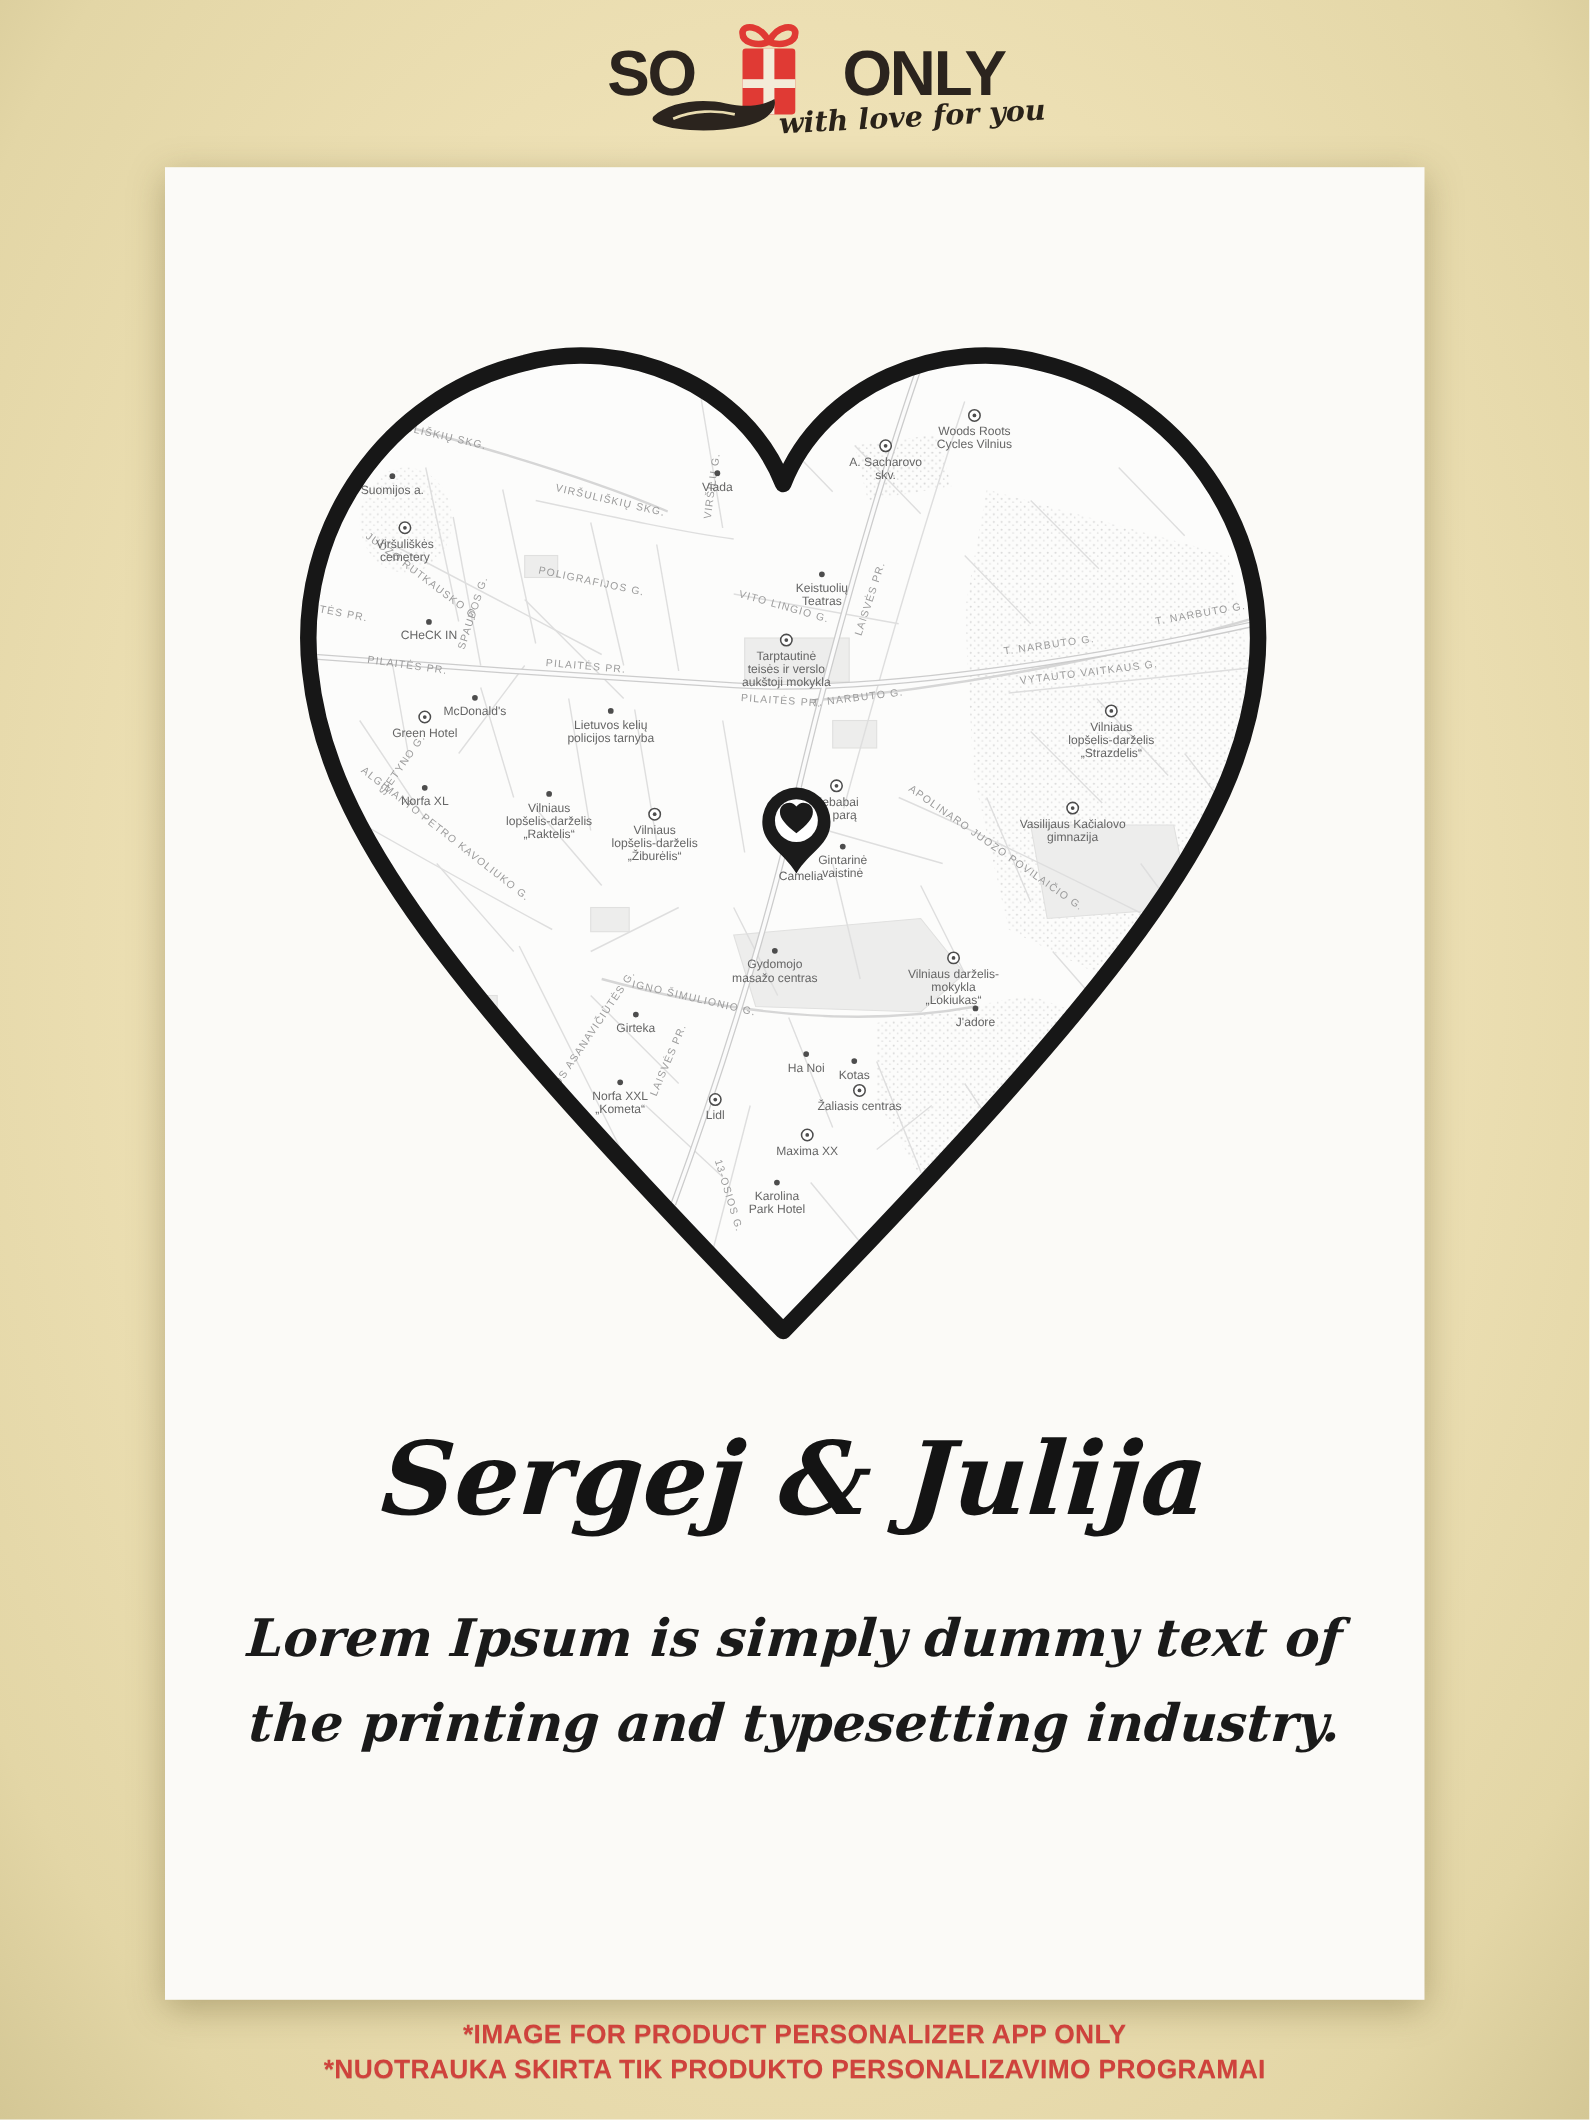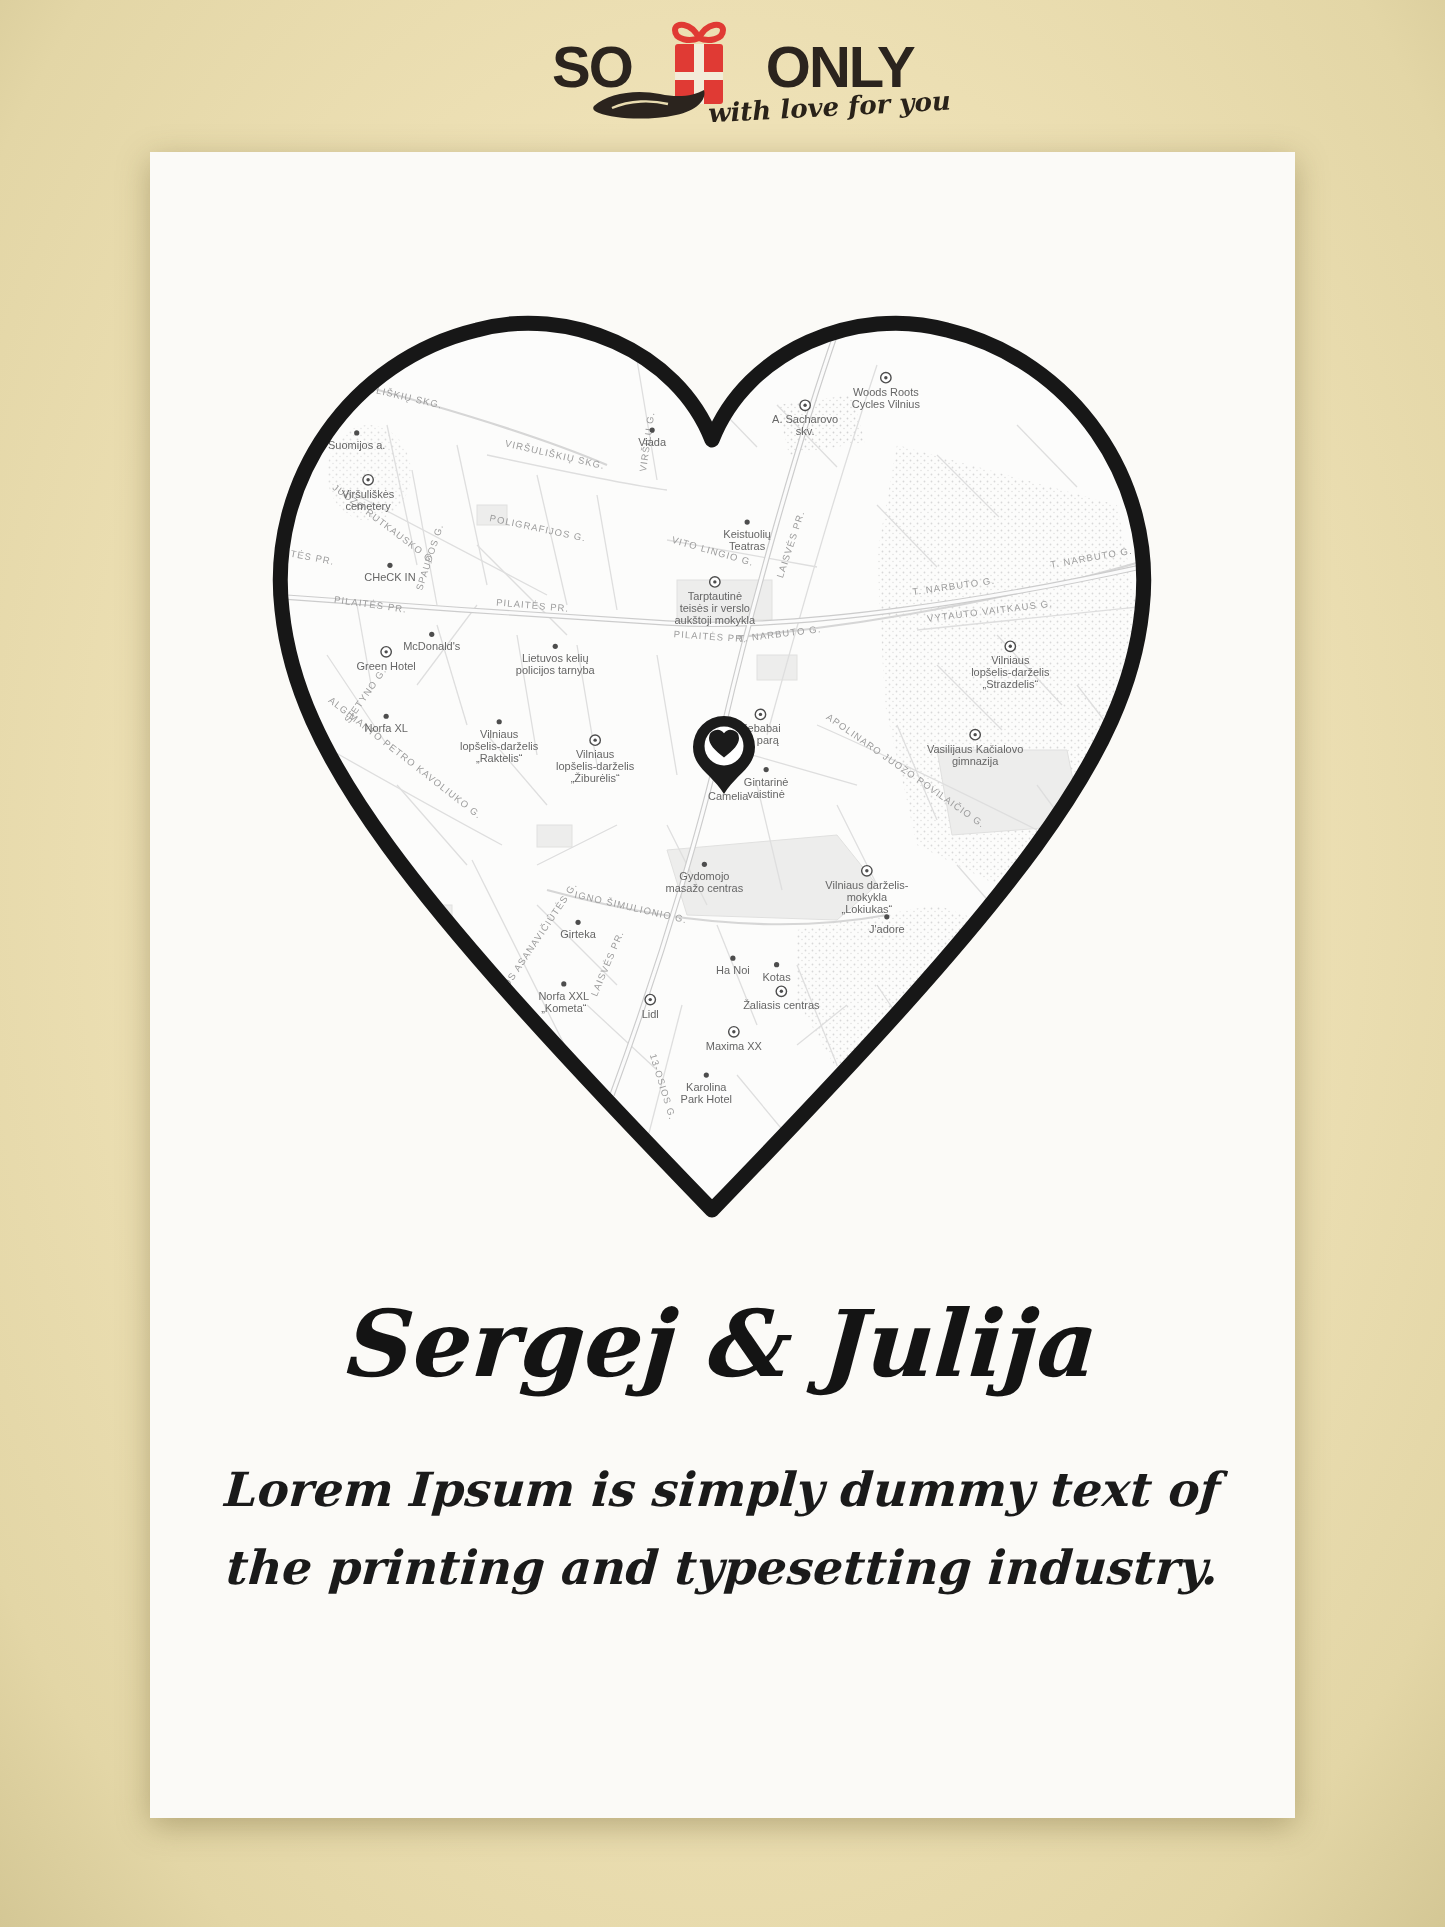--- a/index.html
+++ b/index.html
@@ -278,14 +278,18 @@
           <path d="M487,452.5 c-9.5,-7.5 -15,-13 -15,-19.5 a8.3,8.3 0 0 1 15,-4.8 a8.3,8.3 0 0 1 15,4.8 c0,6.5 -5.5,12 -15,19.5 z" fill="#1b1b1b"></path>
         </g>
       </svg>
     </div>
 
     <div class="names">Sergej &amp; Julija</div>
     <div class="message msg1">Lorem Ipsum is simply dummy text of</div>
     <div class="message msg2">the printing and typesetting industry.</div>
   </div>
 
+  <div class="disclaimer">
+    <div>*IMAGE FOR PRODUCT PERSONALIZER APP ONLY</div>
+    <div>*NUOTRAUKA SKIRTA TIK PRODUKTO PERSONALIZAVIMO PROGRAMAI</div>
+  </div>
 
 </div>
 
 </body></html>

